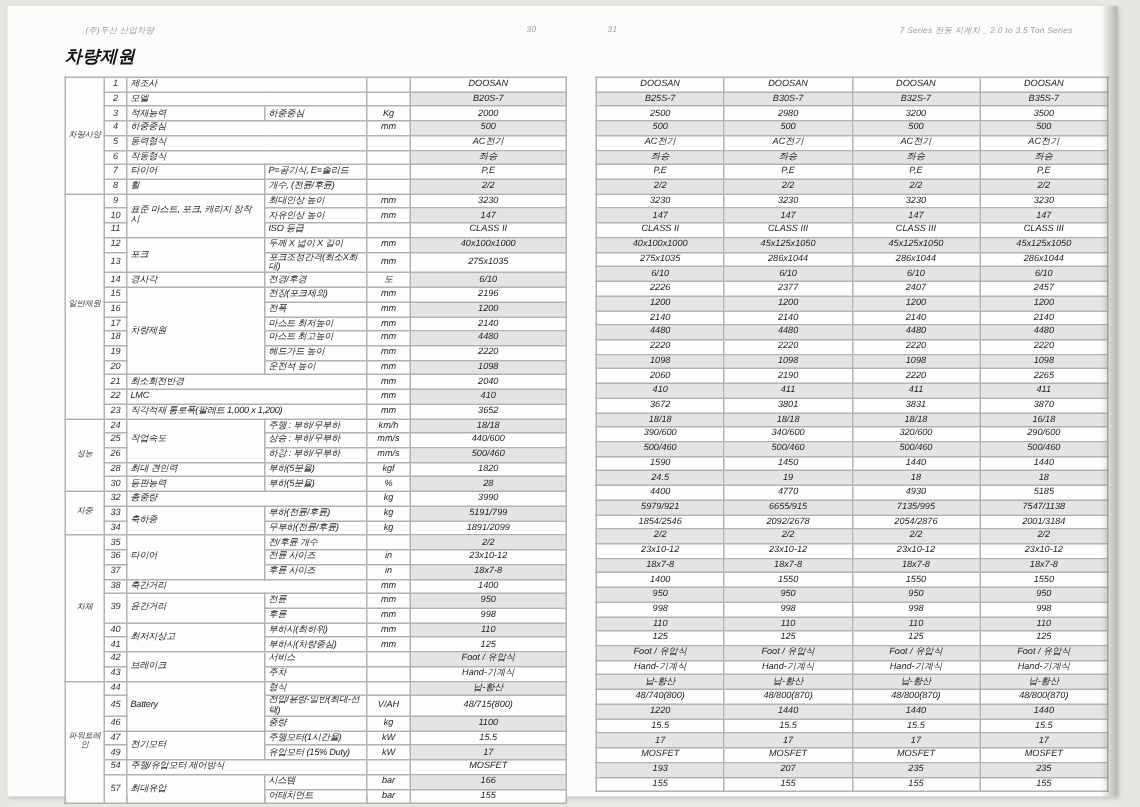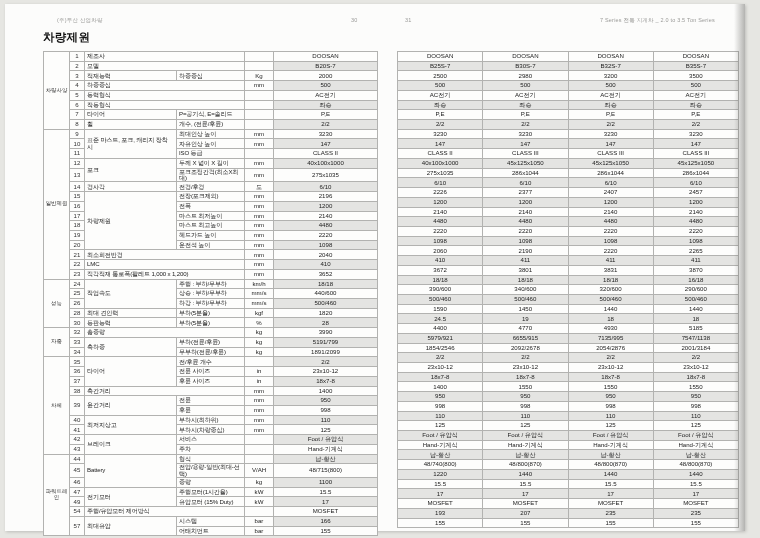--- a/index.html
+++ b/index.html
@@ -6,20 +6,21 @@
   body{
     width:760px;height:538px;position:relative;overflow:hidden;
     background:#e6e6e2;
     font-family:"Liberation Sans","DejaVu Sans",sans-serif;
     color:#222;
   }
   .page{
     position:absolute;left:5px;top:4px;right:15px;bottom:7px;
     background:#fcfcfb;
     box-shadow:1px 1px 3px rgba(0,0,0,.18);
+    font-style:italic;
   }
   .page-curl{
     position:absolute;top:4px;bottom:7px;right:15px;width:11px;
     background:linear-gradient(to right,rgba(0,0,0,0),rgba(90,90,85,.45));
     pointer-events:none;
   }
   .hdr{
     position:absolute;top:13px;font-size:5.5px;color:#9a9a98;letter-spacing:.2px;
   }
   .hdr-left{left:52px;}

